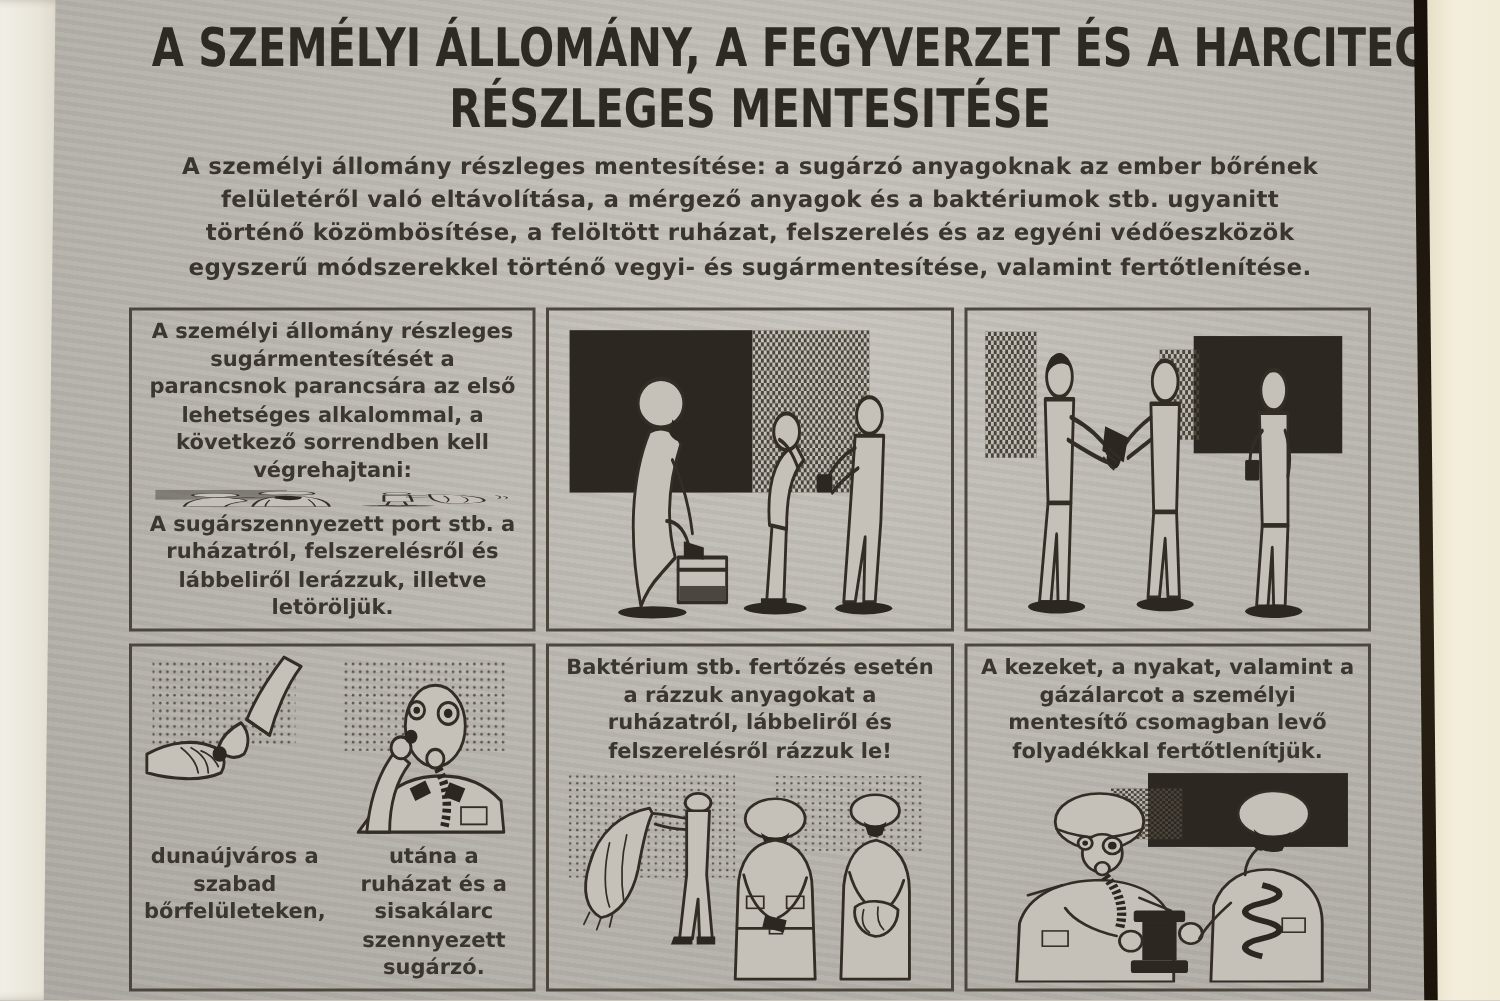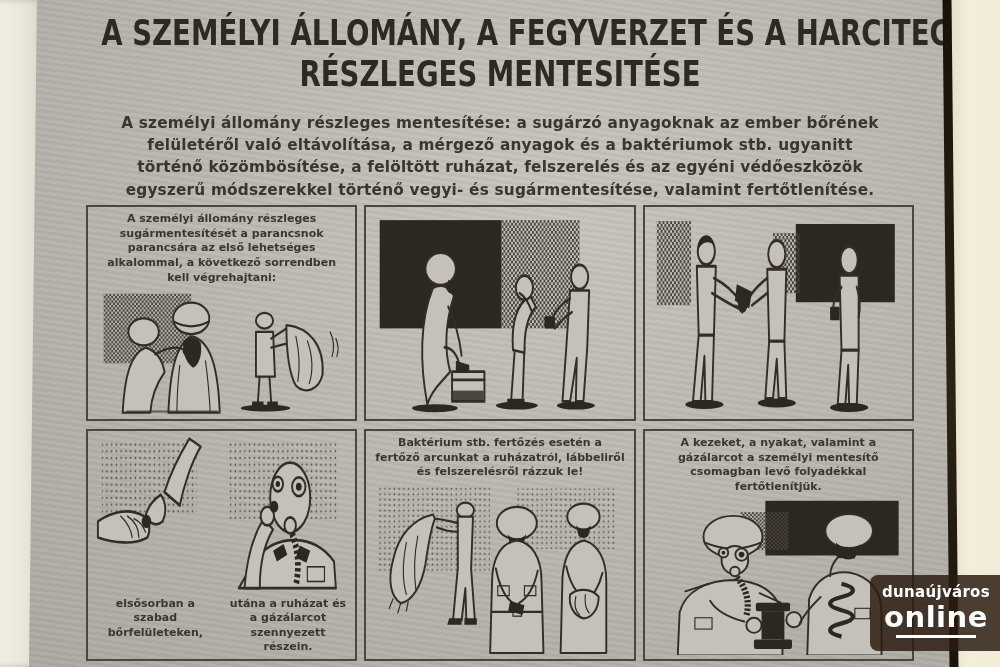--- a/index.html
+++ b/index.html
@@ -21,27 +21,27 @@
     background:
       radial-gradient(ellipse at 55% 30%, rgba(255,255,255,0.10), rgba(0,0,0,0.10) 95%),
       repeating-linear-gradient(8deg, rgba(255,255,255,0.035) 0 3px, rgba(0,0,0,0.035) 3px 6px),
       #c2beb6;}
 
   .title{position:absolute;left:60px;width:880px;top:16px;text-align:center;color:#2d2a24;}
   .title-line{display:inline-block;font-weight:bold;font-size:30px;line-height:1.1;
     letter-spacing:0px;transform:scale(0.92,1.18);transform-origin:center;white-space:nowrap;}
   .title-line2{margin-top:8px;}
 
-  .intro{position:absolute;left:118px;width:764px;top:112px;text-align:center;
+  .intro{position:absolute;left:118px;width:764px;top:100px;text-align:center;
     font-size:15.3px;font-weight:bold;color:#3a352d;line-height:1.45;letter-spacing:0.2px;}
 
   .grid{position:absolute;left:86px;top:205px;width:828px;height:456px;
     display:grid;grid-template-columns:1fr 1fr 1fr;grid-template-rows:216px 1fr;gap:8px 7px;}
   .panel{border:2px solid #4c463c;padding:5px 8px 4px;display:flex;flex-direction:column;gap:2px;}
-  .cap{font-size:11px;font-weight:bold;color:#3b362e;text-align:center;line-height:1.33;}
+  .cap{font-size:14px;font-weight:bold;color:#3b362e;text-align:center;line-height:1.33;}
   .art{flex:1;min-height:0;position:relative;}
   .art svg{position:absolute;inset:0;width:100%;height:100%;}
   .cap-bottom{margin-top:1px;}
   .cap-split{display:flex;gap:14px;margin-top:1px;}
   .cap-split .cap{flex:1;}
 
   .ln{fill:none;stroke:#332d25;stroke-width:2;stroke-linecap:round;stroke-linejoin:round;}
   .thin{fill:none;stroke:#332d25;stroke-width:1.2;stroke-linecap:round;}
   .fillp{fill:#c5c1b9;stroke:#332d25;stroke-width:2;stroke-linejoin:round;}
   .dk{fill:#2c2721;stroke:none;}
@@ -103,20 +103,21 @@
             <path class="fillp" d="M168,40 L186,40 L188,80 L168,80 Z"></path>
             <ellipse class="fillp" cx="177" cy="30" rx="9" ry="7"></ellipse>
             <path class="ln" d="M184,46 L200,37 M184,54 L202,50"></path>
             <path class="fillp" d="M200,34 C224,36 240,52 238,78 C234,92 220,96 210,88 C202,76 200,56 200,34 Z"></path>
             <path class="thin" d="M210,44 C214,60 214,74 212,84 M222,48 C228,62 228,76 224,86"></path>
             <path class="thin" d="M246,40 q6,11 2,22 M252,46 q4,8 1,16"></path>
             <ellipse class="dk" cx="178" cy="108" rx="26" ry="3"></ellipse>
             <rect class="dk" x="32" y="110" width="96" height="2" opacity="0.55"></rect>
           </svg>
         </div>
+        <div class="cap cap-bottom">A sugárszennyezett port stb. a ruházatról, felszerelésről és lábbeliről lerázzuk, illetve letöröljük.</div>
       </div>
 
       <div class="panel">
         <div class="art">
           <svg viewBox="0 0 264 150" preserveAspectRatio="none">
             <rect x="6" y="6" width="128" height="80" fill="#2c2721"></rect>
             <rect x="134" y="6" width="82" height="80" fill="url(#ht)"></rect>
             <rect class="fillp" x="82" y="118" width="34" height="22"></rect>
             <line class="ln" x1="82" y1="124" x2="116" y2="124"></line>
             <rect class="dk" x="83" y="132" width="32" height="7" opacity="0.8"></rect>
@@ -192,27 +193,27 @@
               <circle class="dk" cx="191" cy="36" r="2.3"></circle>
             <circle class="fillp" cx="204" cy="67" r="6"></circle>
             <path d="M206,73 C212,85 214,97 210,112" stroke="#2c2721" stroke-width="6" fill="none" stroke-dasharray="2.5,2"></path>
             <path class="fillp" d="M156,114 C158,94 164,76 176,62 L186,70 C176,82 172,98 172,114 Z"></path>
             <circle class="fillp" cx="180" cy="60" r="7"></circle>
             <circle class="dk" cx="187" cy="53" r="4.5"></circle>
             <rect class="thin" x="222" y="98" width="18" height="11" fill="none"></rect>
           </svg>
         </div>
         <div class="cap-split">
-          <div class="cap">elsősorban a szabad bőrfelületeken,</div>
-          <div class="cap">utána a ruházat és a gázálarcot szennyezett részein.</div>
-        </div>
-      </div>
-
-      <div class="panel">
-        <div class="cap">Baktérium stb. fertőzés esetén a fertőző arcunkat a ruházatról, lábbeliről és felszerelésről rázzuk le!</div>
+          <div class="cap">dunaújváros a szabad bőrfelületeken,</div>
+          <div class="cap">utána a ruházat és a sisakálarc szennyezett sugárzó.</div>
+        </div>
+      </div>
+
+      <div class="panel">
+        <div class="cap">Baktérium stb. fertőzés esetén a rázzuk anyagokat a ruházatról, lábbeliről és felszerelésről rázzuk le!</div>
         <div class="art">
           <svg viewBox="0 0 264 160" preserveAspectRatio="none">
             <rect x="4" y="4" width="118" height="78" fill="url(#htl)"></rect>
             <rect x="150" y="6" width="104" height="56" fill="url(#htl)"></rect>
             <ellipse class="fillp" cx="96" cy="26" rx="9" ry="7"></ellipse>
             <path class="fillp" d="M88,32 L104,32 L102,80 L106,128 L97,128 L96,98 L92,128 L83,128 L88,80 Z"></path>
             <path class="dk" d="M79,126 h13 v6 h-15 z M95,126 h13 v6 h-13 z"></path>
             <path class="ln" d="M88,38 C78,36 70,34 63,34 M88,46 C78,46 72,44 66,42"></path>
             <path class="fillp" d="M62,30 C42,34 26,48 20,72 C14,92 18,106 28,112 C40,110 50,96 54,76 C57,58 60,42 64,34 Z"></path>
             <path class="thin" d="M34,56 C30,74 30,92 34,104 M46,50 C42,68 42,86 44,100"></path>
@@ -270,19 +271,14 @@
             <rect class="thin" x="212" y="118" width="16" height="11" fill="none"></rect>
           </svg>
         </div>
       </div>
 
     </div>
   </div>
 
   <div class="poster-edge"></div>
 
-  <div class="watermark">
-    <div class="wm1">dunaújváros</div>
-    <div class="wm2">online</div>
-    <div class="wm-underline"></div>
-  </div>
 
 </div>
 
 </body></html>

